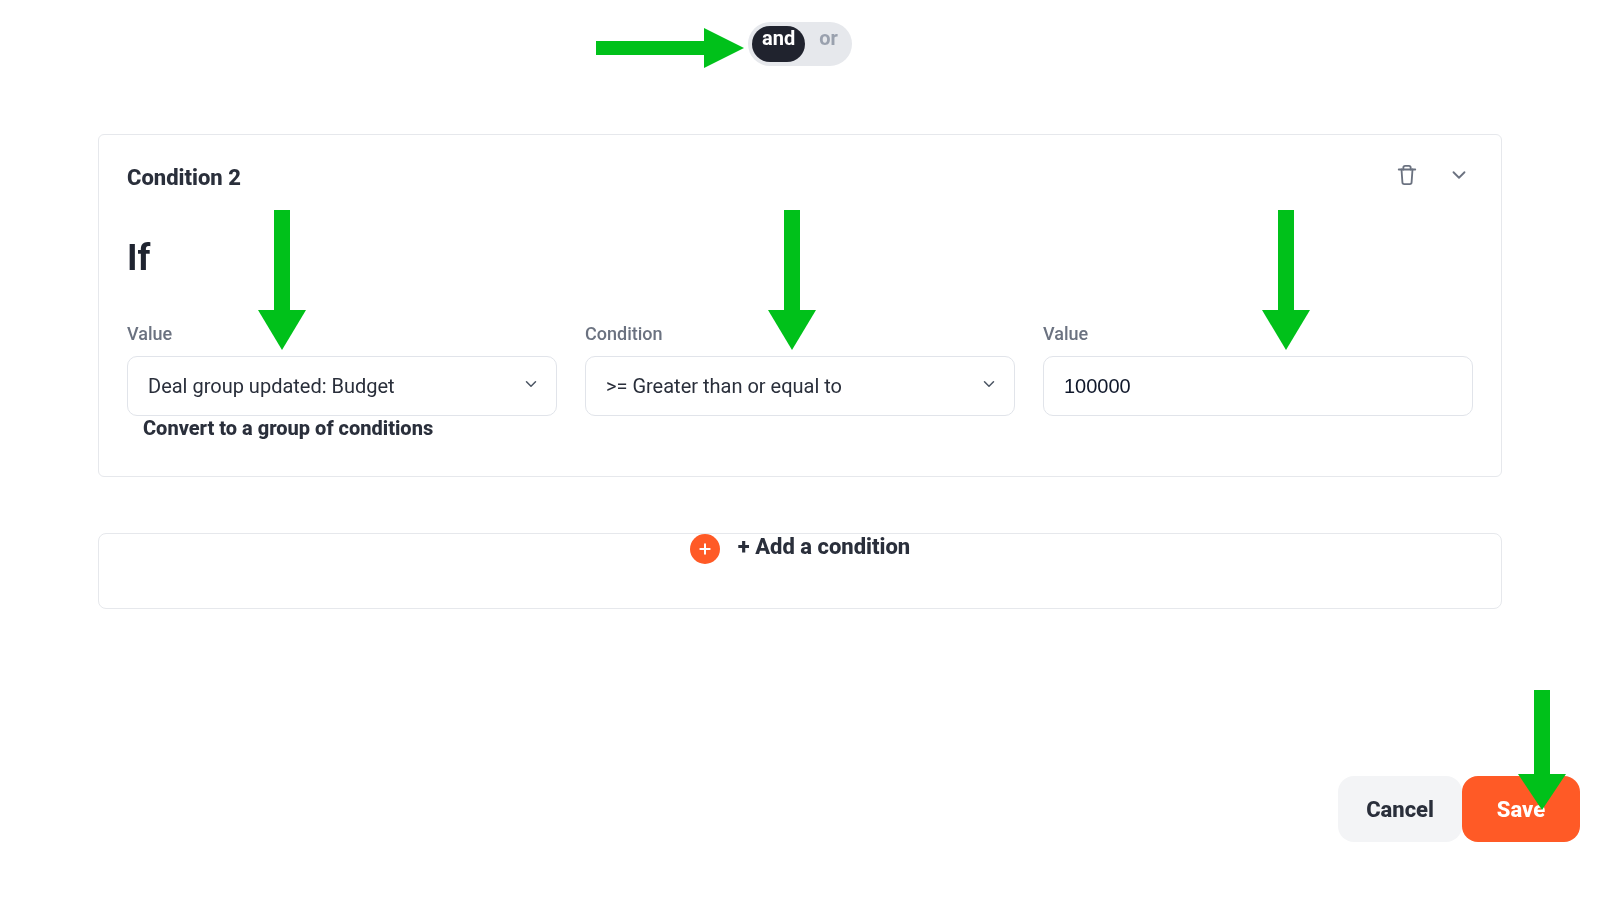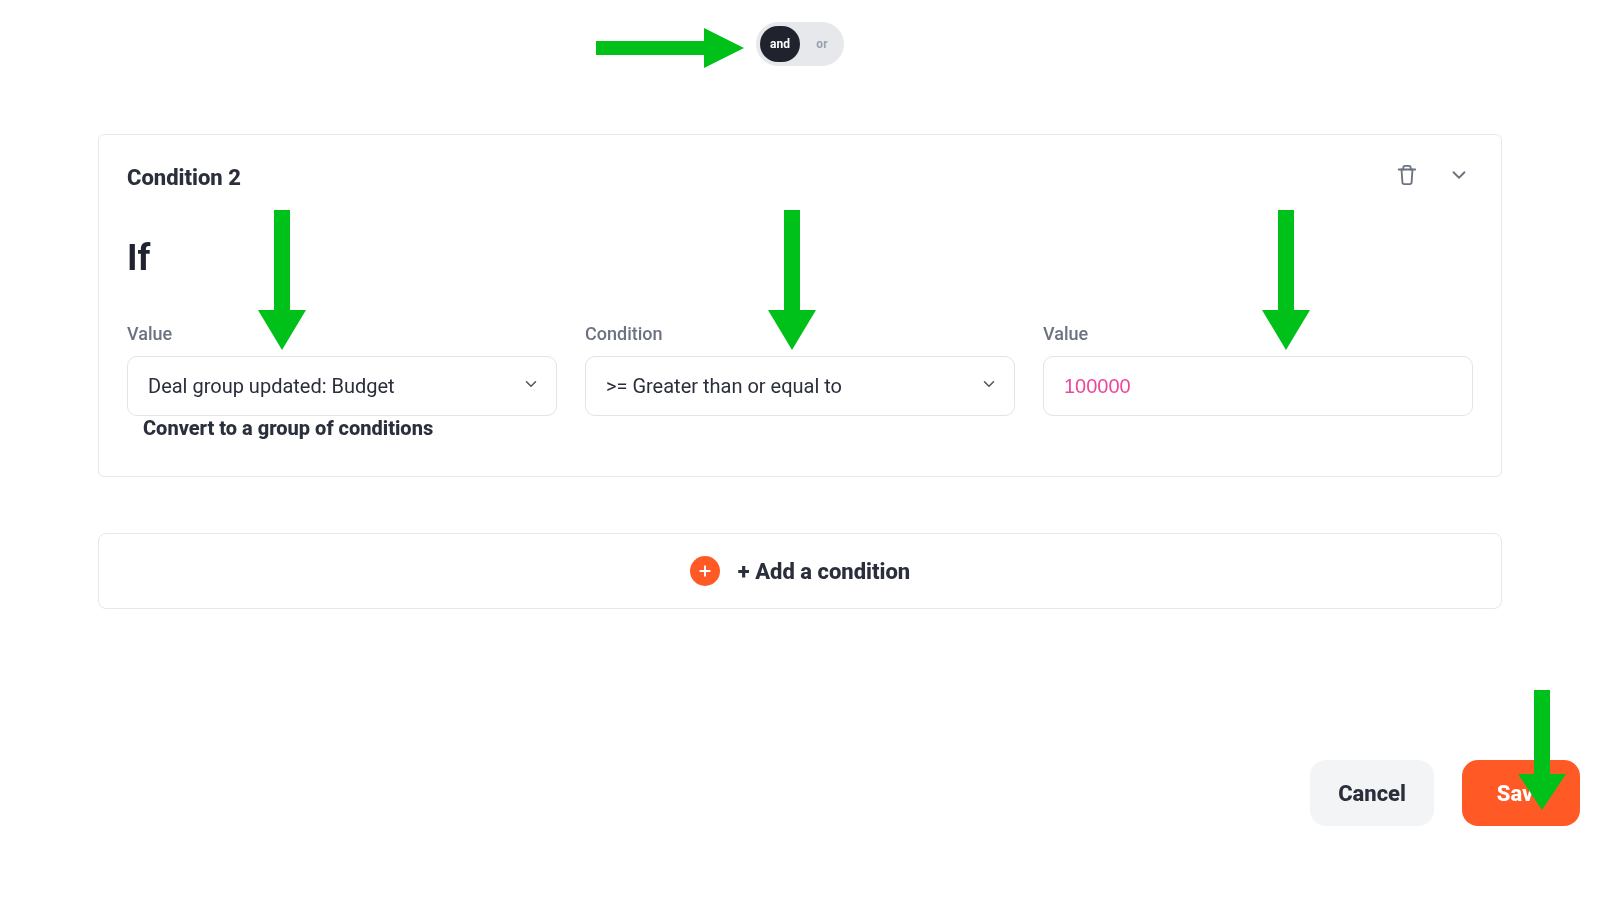--- a/index.html
+++ b/index.html
@@ -2,50 +2,50 @@
 <html><head>
 <meta charset="utf-8">
 <style>
   * { box-sizing: border-box; margin: 0; padding: 0; }
   html, body { width: 1600px; height: 910px; font-family: -apple-system, BlinkMacSystemFont, "Segoe UI", Roboto, Helvetica, Arial, sans-serif; background: #fff; color: #2a2f3b; }
   .page { position: relative; width: 1600px; height: 910px; padding: 0 98px; }
 
   
   .op-wrap { position: relative; width: 100%; display: flex; justify-content: center; padding-top: 22px; }
   .op-toggle { position: relative; display: inline-flex; align-items: center; background: #e6e8ec; border-radius: 999px; height: 44px; padding: 4px; gap: 4px; }
-  .op-opt { min-width: 36px; height: 36px; border-radius: 999px; padding: 0 10px; display: inline-flex; align-items: center; justify-content: center; font-weight: 700; font-size: 12px; color: #9aa1ae; cursor: pointer; }
+  .op-opt { min-width: 36px; height: 36px; border-radius: 999px; padding: 0 10px; display: inline-flex; align-items: flex-start; justify-content: center; font-weight: 700; font-size: 20px; color: #9aa1ae; cursor: pointer; }
   .op-opt.active { background: #20232e; color: #fff; }
 
   
   .card { margin-top: 68px; border: 1px solid #e6e8ec; border-radius: 6px; padding: 28px 28px 36px 28px; }
   .card-head { display: flex; align-items: center; justify-content: space-between; }
   .card-title { font-size: 22px; font-weight: 800; color: #2a2f3b; }
   .card-actions { display: flex; align-items: center; gap: 24px; color: #6b7280; }
   .icon-btn { width: 28px; height: 28px; display: inline-flex; align-items: center; justify-content: center; cursor: pointer; }
   .icon-btn svg { width: 22px; height: 22px; stroke: #6b7280; fill: none; stroke-width: 2; stroke-linecap: round; stroke-linejoin: round; }
   .if-title { margin-top: 46px; font-size: 36px; font-weight: 700; color: #1f2430; }
 
   .row { margin-top: 44px; display: grid; grid-template-columns: 1fr 1fr 1fr; gap: 28px; }
   .col { display: flex; flex-direction: column; gap: 12px; }
   .lbl { font-size: 18px; color: #6b7280; font-weight: 500; }
   .select { position: relative; border: 1px solid #e1e4ea; border-radius: 10px; height: 60px; padding: 0 46px 0 20px; display: flex; align-items: center; font-size: 20px; color: #2a2f3b; background: #fff; cursor: pointer; }
   .chev { position: absolute; right: 16px; top: 50%; transform: translateY(-50%); }
   .chev svg { width: 18px; height: 18px; stroke: #4b5563; fill: none; stroke-width: 2; stroke-linecap: round; stroke-linejoin: round; }
-  .text-input { border: 1px solid #e1e4ea; border-radius: 10px; height: 60px; padding: 0 20px; font-size: 20px; color: #ec4899; outline: none; }
+  .text-input { border: 1px solid #e1e4ea; border-radius: 10px; height: 60px; padding: 0 20px; font-size: 20px; color: #0f172a; outline: none; }
 
   .convert { padding-left: 16px; font-size: 20px; font-weight: 800; color: #2a2f3b; cursor: pointer; }
 
   
-  .add-bar { margin-top: 56px; border: 1px solid #e6e8ec; border-radius: 8px; height: 76px; display: flex; align-items: center; justify-content: center; gap: 18px; cursor: pointer; }
+  .add-bar { margin-top: 56px; border: 1px solid #e6e8ec; border-radius: 8px; height: 76px; display: flex; justify-content: center; gap: 18px; cursor: pointer; }
   .plus-badge { width: 30px; height: 30px; border-radius: 50%; background: #ff5a26; display: inline-flex; align-items: center; justify-content: center; }
   .plus-badge svg { width: 16px; height: 16px; stroke: #fff; fill: none; stroke-width: 3; stroke-linecap: round; }
   .add-text { font-size: 22px; font-weight: 800; color: #2a2f3b; }
 
   
-  .footer { position: absolute; right: 20px; bottom: 84px; display: flex; gap: 28px; }
+  .footer { position: absolute; right: 20px; bottom: 68px; display: flex; }
   .btn { height: 66px; padding: 0 28px; border-radius: 16px; font-size: 22px; font-weight: 800; display: inline-flex; align-items: center; justify-content: center; cursor: pointer; }
   .btn-cancel { background: #f3f4f6; color: #2a2f3b; }
   .btn-save { background: #ff5a26; color: #fff; min-width: 118px; }
 
   
   .arrow { position: absolute; pointer-events: none; }
   .arrow svg { display: block; }
 </style>
 </head>
 <body>

